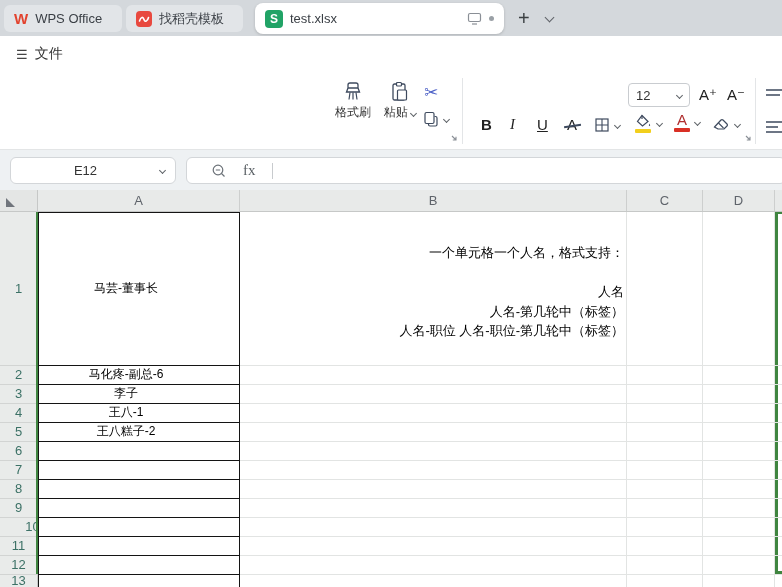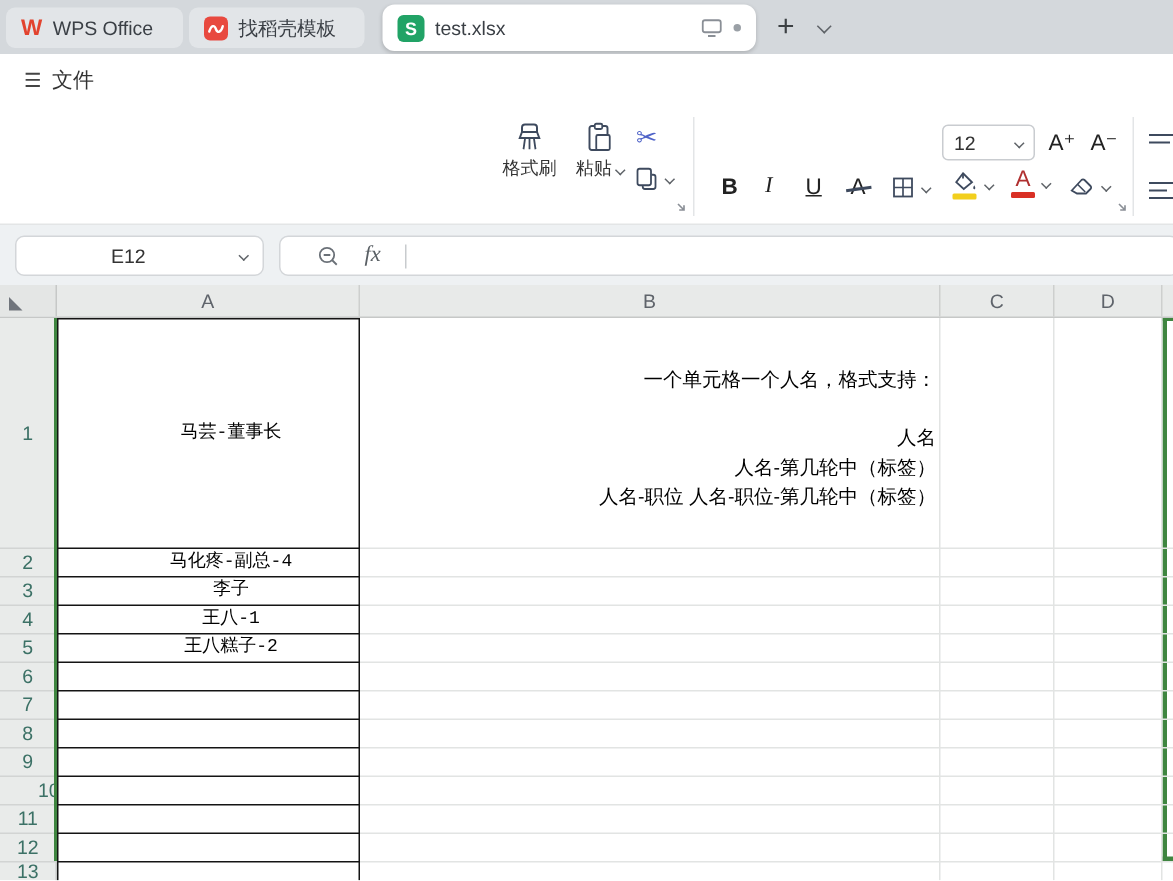--- a/index.html
+++ b/index.html
@@ -30,30 +30,30 @@
   
   .toolbar{left:0;top:72px;width:782px;height:78px;background:#fff;border-bottom:1px solid #e3e5e6;box-sizing:border-box;}
   .tbl{font-size:12px;color:#333;}
   .combo{border:1px solid #c9ccd0;border-radius:4px;background:#fff;display:flex;align-items:center;
          font-size:13px;color:#333;box-sizing:border-box;padding:0 7px;justify-content:space-between;}
   .fmtA{font-size:15px;color:#222;}
   .bar{height:4px;border-radius:1px;}
   
   .fstrip{left:0;top:150px;width:782px;height:40px;background:#eef1f3;}
   .fbox{background:#fff;border:1px solid #d3d6d9;border-radius:6px;box-sizing:border-box;}
-  .fx{font-family:"Liberation Serif","DejaVu Serif",serif;font-style:italic;font-size:15px;color:#5a6065;}
+  .fx{font-family:"Liberation Serif","DejaVu Serif",serif;font-size:15px;color:#5a6065;}
   
   .gridhead{left:0;top:190px;width:782px;height:22px;background:#e8eae9;border-bottom:1px solid #c6c8c7;box-sizing:border-box;}
   .colh{position:absolute;top:0;height:21px;line-height:21px;text-align:center;font-size:13px;color:#5f646b;border-right:1px solid #cdcfce;box-sizing:border-box;}
   .rowhcol{left:0;top:212px;width:38px;height:375px;background:#e9ebea;border-right:1px solid #c6c8c7;box-sizing:border-box;}
   .rowh{position:absolute;left:0;width:37px;text-align:center;font-size:13px;color:#3c7166;overflow:hidden;}
   .gl{position:absolute;background:#e2e4e3;}
   .bl{position:absolute;background:#141414;}
   .sel{position:absolute;background:#3f8540;}
-  .acell{position:absolute;left:54px;width:200px;text-align:center;font-size:12px;color:#000;overflow:hidden;font-family:Liberation Mono, monospace;}
+  .acell{position:absolute;left:26px;width:200px;text-align:center;font-size:12px;color:#000;overflow:hidden;}
   .b1{white-space:pre-line;font-size:13px;line-height:19.5px;color:#000;}
   svg{display:block;}
 </style>
 </head>
 <body>
 
 <div class="stage">
 
   <div class="abs tabbar">
     <div class="abs tab" style="left:4px;top:5px;width:118px;height:27px;">
@@ -318,17 +318,17 @@
     <div class="bl" style="left:38px;top:422px;width:202px;height:1px;"></div>
     <div class="bl" style="left:38px;top:441px;width:202px;height:1px;"></div>
     <div class="bl" style="left:38px;top:460px;width:202px;height:1px;"></div>
     <div class="bl" style="left:38px;top:479px;width:202px;height:1px;"></div>
     <div class="bl" style="left:38px;top:498px;width:202px;height:1px;"></div>
     <div class="bl" style="left:38px;top:517px;width:202px;height:1px;"></div>
     <div class="bl" style="left:38px;top:536px;width:202px;height:1px;"></div>
     <div class="bl" style="left:38px;top:555px;width:202px;height:1px;"></div>
     <div class="bl" style="left:38px;top:574px;width:202px;height:1px;"></div>
     <div class="acell" style="top:212px;height:153px;line-height:153px;">马芸-董事长</div>
-    <div class="acell" style="top:365px;height:19px;line-height:19px;">马化疼-副总-4</div>
+    <div class="acell" style="top:365px;height:19px;line-height:19px;">马化疼-副总-6</div>
     <div class="acell" style="top:384px;height:19px;line-height:19px;">李子</div>
     <div class="acell" style="top:403px;height:19px;line-height:19px;">王八-1</div>
     <div class="acell" style="top:422px;height:19px;line-height:19px;">王八糕子-2</div>
   </div>
 
 </body></html>

